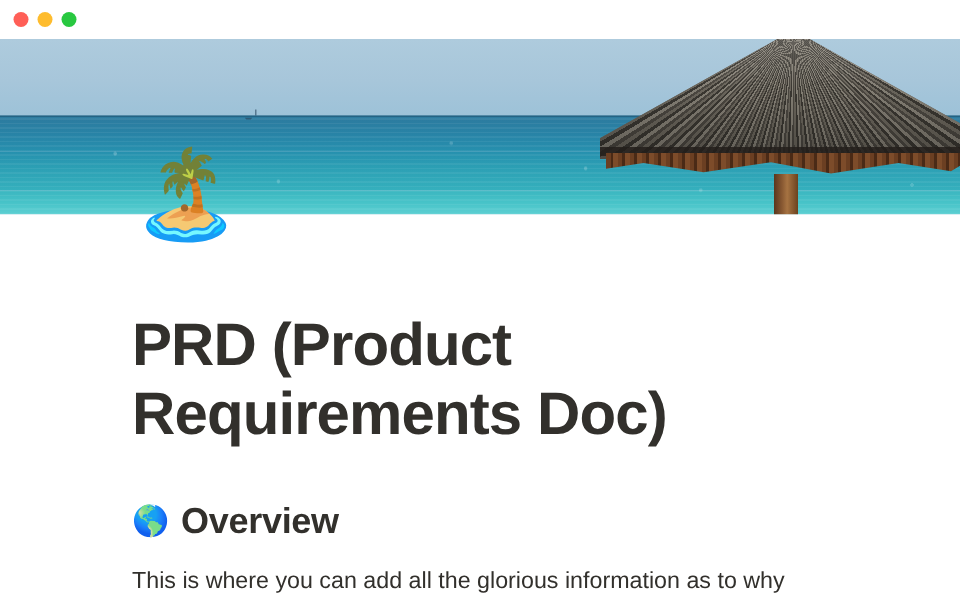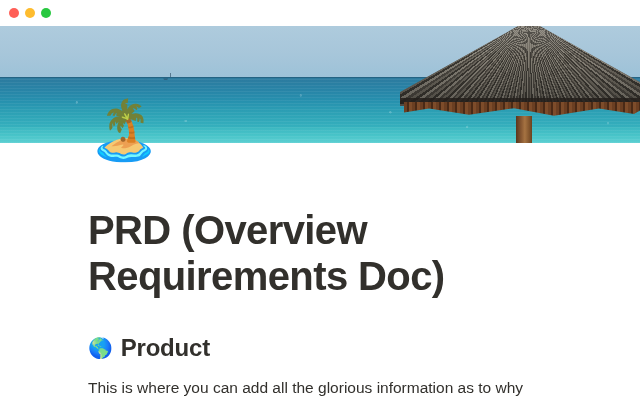--- a/index.html
+++ b/index.html
@@ -307,25 +307,25 @@
         <div class="palapa-pole"></div>
       </div>
     </div>
   </div>
 
   <div class="page-icon">🏝️</div>
 
   <div class="doc">
     <div class="doc-inner">
 
-      <h1 class="page-title">PRD (Overview Requirements Doc)</h1>
+      <h1 class="page-title">PRD (Product Requirements Doc)</h1>
 
       <h2 class="section-heading">
         <span class="section-emoji">🌎</span>
-        <span>Product</span>
+        <span>Overview</span>
       </h2>
 
       <p class="body-text">This is where you can add all the glorious information as to why you need a vacation, where you plan on going, how you'll get there, and the benefit of</p>
 
     </div>
   </div>
 
 </div>
 
 </body></html>

